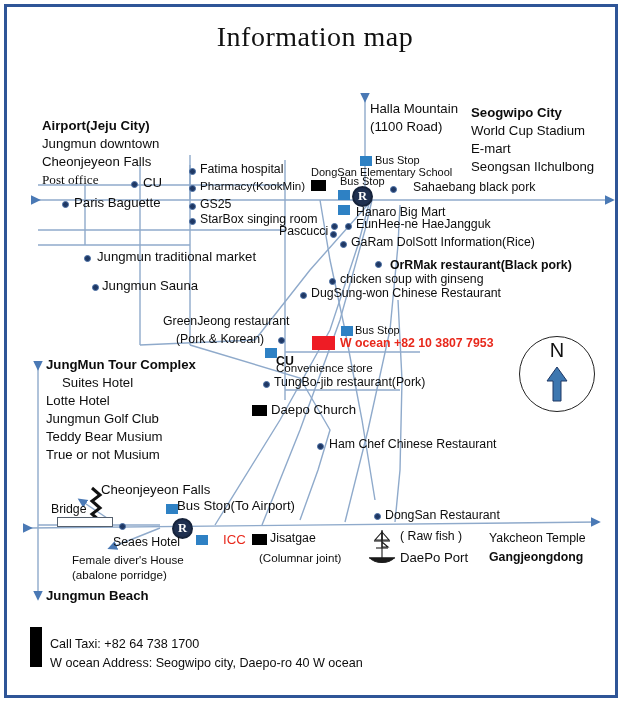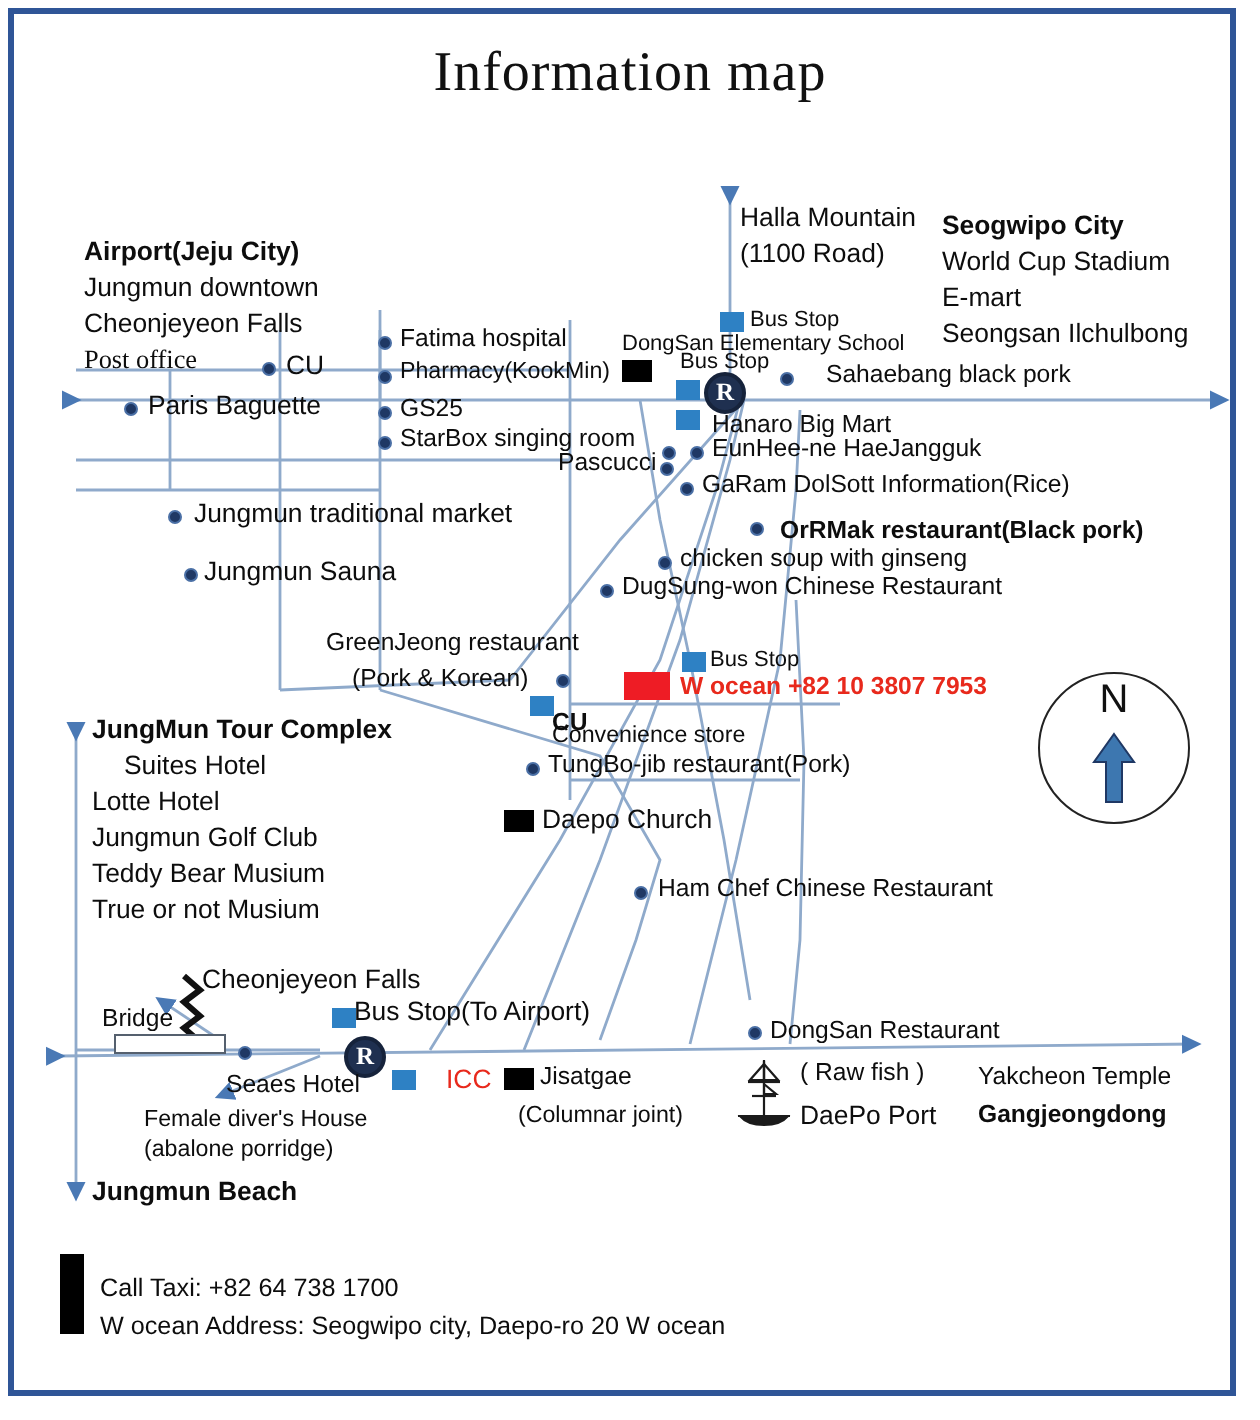--- a/index.html
+++ b/index.html
@@ -247,13 +247,13 @@
 
 <div class="compass">
   <div class="n">N</div>
   <svg style="position:absolute;left:24px;top:28px;width:26px;height:40px;" viewBox="0 0 26 40">
     <path d="M13,2 L23,16 L17,16 L17,36 L9,36 L9,16 L3,16 z" fill="#3d77b0" stroke="#1f3864" stroke-width="1"></path>
   </svg>
 </div>
 
 <div class="infobar"></div>
 <div class="info1">Call Taxi: +82 64 738 1700</div>
-<div class="info2">W ocean Address: Seogwipo city, Daepo-ro 20 W ocean</div>
+<div class="info2">W ocean Address: Seogwipo city, Daepo-ro 40 W ocean</div>
 
 </body></html>

